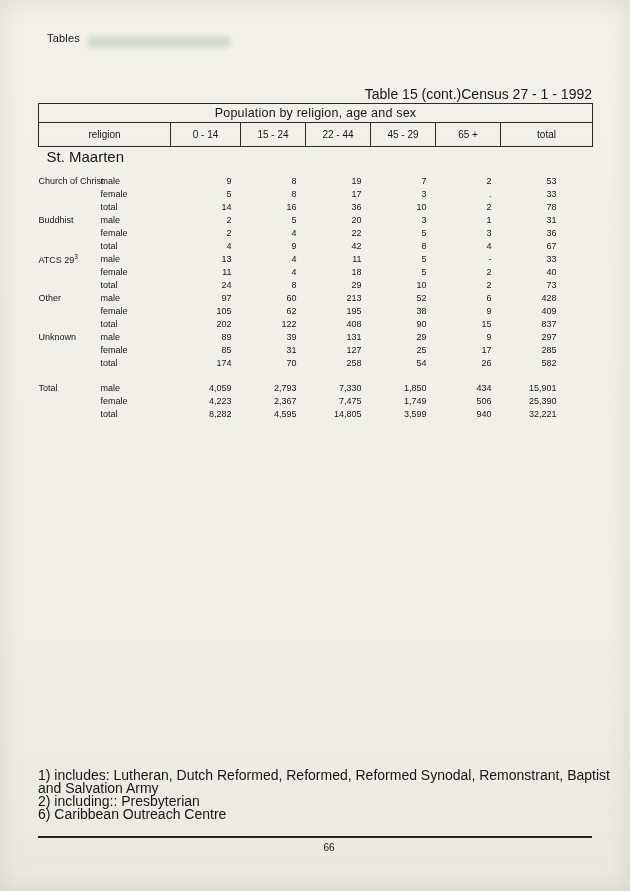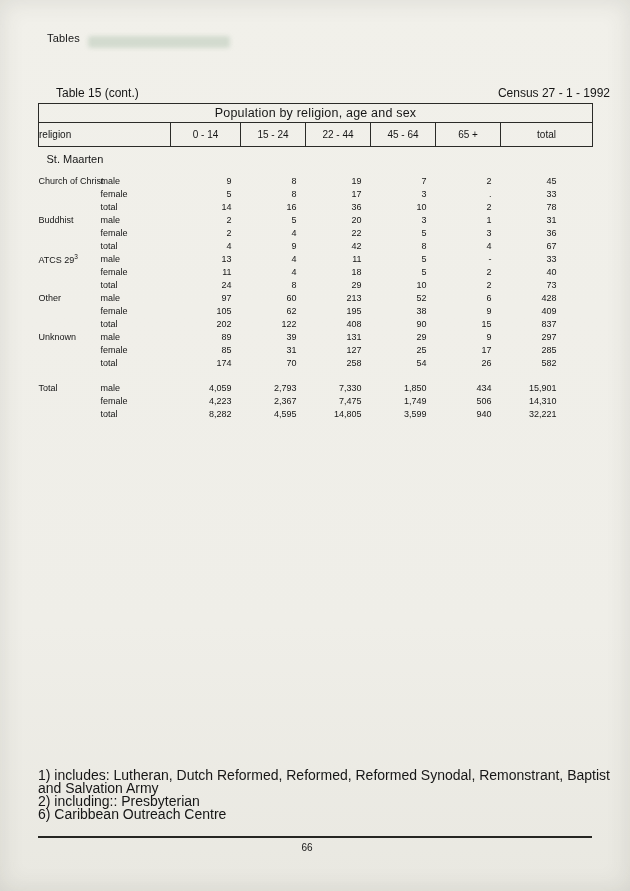--- a/index.html
+++ b/index.html
@@ -17,50 +17,50 @@
   .corner-label {
     position:absolute; left:47px; top:32px;
     font-size:11px; letter-spacing:0.2px;text-align:right;
   }
   .scan-smudge {
     position:absolute; left:88px; top:36px; width:142px; height:12px;
     background:rgba(142,172,146,0.30);
     filter:blur(2px); border-radius:3px;
   }
   .caption-row {
-    position:absolute; left:56px; top:86px; width:554px;
-    display:flex; justify-content:space-between;
-    font-size:12px;
+    position:absolute; left:38px; top:86px; width:554px;
+    display:flex; justify-content:flex-end;
+    font-size:14px;
   }
   table.tbl {
     position:absolute; left:38px; top:103px; width:554px;
     border-collapse:collapse; table-layout:fixed;
   }
   table.tbl thead th { border:1px solid #2b2b28; font-weight:normal; }
   th.title { font-size:12.5px; height:19px; text-align:center; letter-spacing:0.2px;margin-top:27px; }
-  th.rel-h { font-size:10px; height:24px; text-align:left; vertical-align:middle; }
+  th.rel-h { font-size:10px; height:24px; text-align:center; vertical-align:middle; }
   th.num-h { font-size:10px; height:24px; text-align:center; vertical-align:middle; }
   tbody td { font-size:9px; height:13px; padding:0; vertical-align:middle; }
-  td.region { font-size:11px; height:18px; padding-left:8px; vertical-align:bottom; }
+  td.region { font-size:15px; height:18px; padding-left:8px; vertical-align:bottom; }
   td.rel { position:relative; }
   td.rel .rname { position:absolute; left:0; top:50%; transform:translateY(-50%); white-space:nowrap; }
   td.rel .sex { position:absolute; left:62px; top:50%; transform:translateY(-50%); white-space:nowrap; }
   td.num { text-align:right; padding-right:9px; white-space:nowrap; }
   td.num.last { padding-right:36px; }
   sup { font-size:6.5px; vertical-align:super; }
   .footnotes {
     position:absolute; left:38px; top:769px;
     font-size:14px; line-height:13px;
   }
   .footer-rule {
     position:absolute; left:38px; top:836px; width:554px; height:2px;
     background:#262622;
   }
   .pageno {
-    position:absolute; left:30px; top:842px; width:554px;
+    position:absolute; left:52px; top:842px; width:554px;
     text-align:center; font-size:10px;
   }
 </style>
 </head>
 <body>
 
 <div class="page">
 
   <div class="corner-label">Tables</div>
   <div class="scan-smudge"></div>
@@ -82,21 +82,21 @@
     </colgroup>
     <thead>
       <tr>
         <th class="title" colspan="7">Population by religion, age and sex</th>
       </tr>
       <tr id="colhead">
           <th class="rel-h">religion</th>
           <th class="num-h">0 - 14</th>
           <th class="num-h">15 - 24</th>
           <th class="num-h">22 - 44</th>
-          <th class="num-h">45 - 64</th>
+          <th class="num-h">45 - 29</th>
           <th class="num-h">65 +</th>
           <th class="num-h">total</th>
         </tr>
     </thead>
     <tbody id="tbody">
         <tr>
           <td colspan="7" class="region">St. Maarten</td>
         </tr>
         <tr>
           <td colspan="7" style="height: 10px;"></td>
@@ -104,21 +104,21 @@
         <tr>
           <td class="rel">
             <span class="rname">Church of Christ</span>
             <span class="sex">male</span>
           </td>
           <td class="num">9</td>
           <td class="num">8</td>
           <td class="num">19</td>
           <td class="num">7</td>
           <td class="num">2</td>
-          <td class="num last">45</td>
+          <td class="num last">53</td>
         </tr>
         <tr>
           <td class="rel">
             <span class="rname"></span>
             <span class="sex">female</span>
           </td>
           <td class="num">5</td>
           <td class="num">8</td>
           <td class="num">17</td>
           <td class="num">3</td>
@@ -299,21 +299,21 @@
         <tr>
           <td class="rel">
             <span class="rname"></span>
             <span class="sex">female</span>
           </td>
           <td class="num">4,223</td>
           <td class="num">2,367</td>
           <td class="num">7,475</td>
           <td class="num">1,749</td>
           <td class="num">506</td>
-          <td class="num last">14,310</td>
+          <td class="num last">25,390</td>
         </tr>
         <tr>
           <td class="rel">
             <span class="rname"></span>
             <span class="sex">total</span>
           </td>
           <td class="num">8,282</td>
           <td class="num">4,595</td>
           <td class="num">14,805</td>
           <td class="num">3,599</td>

